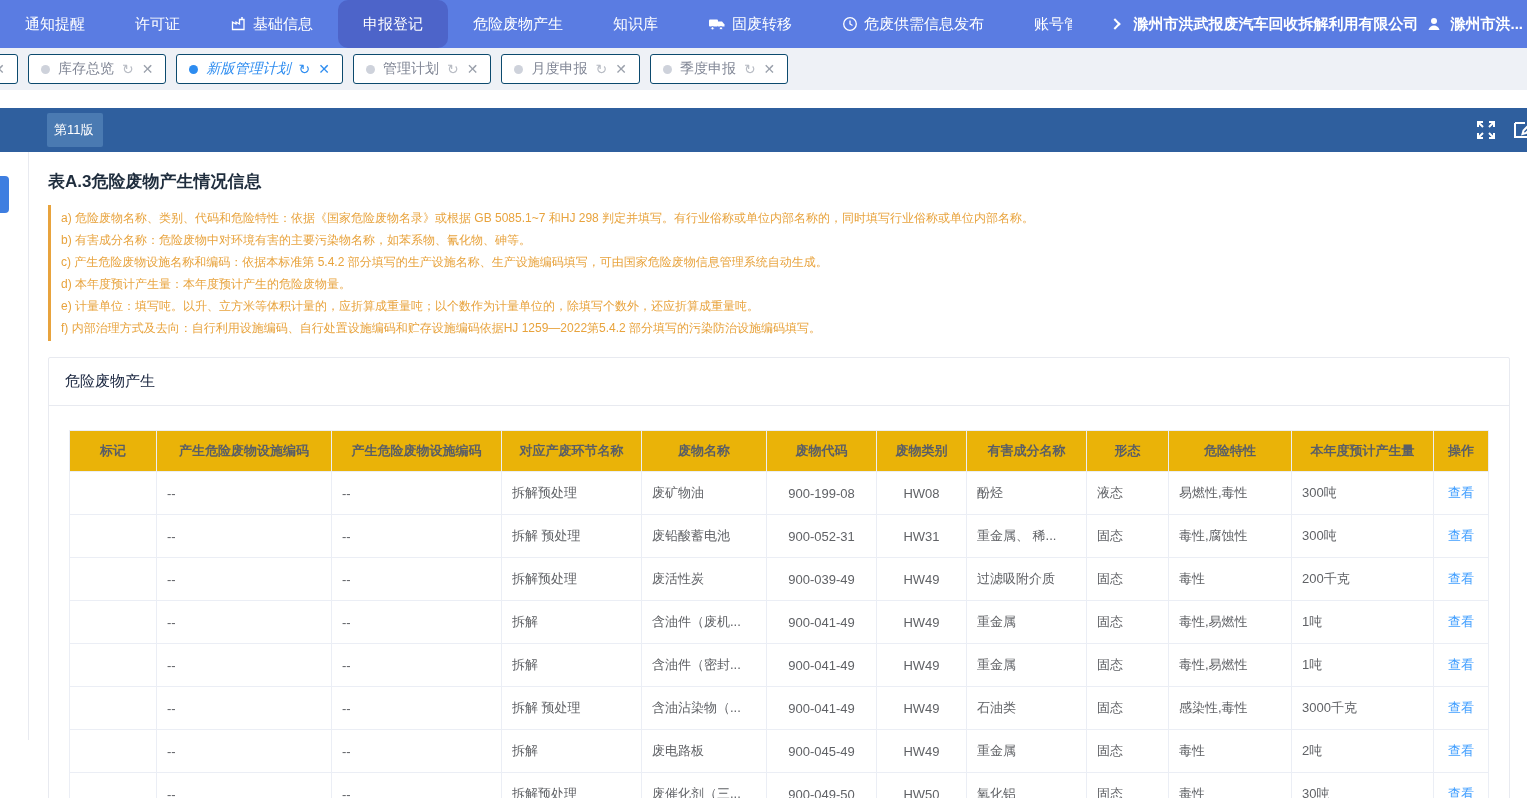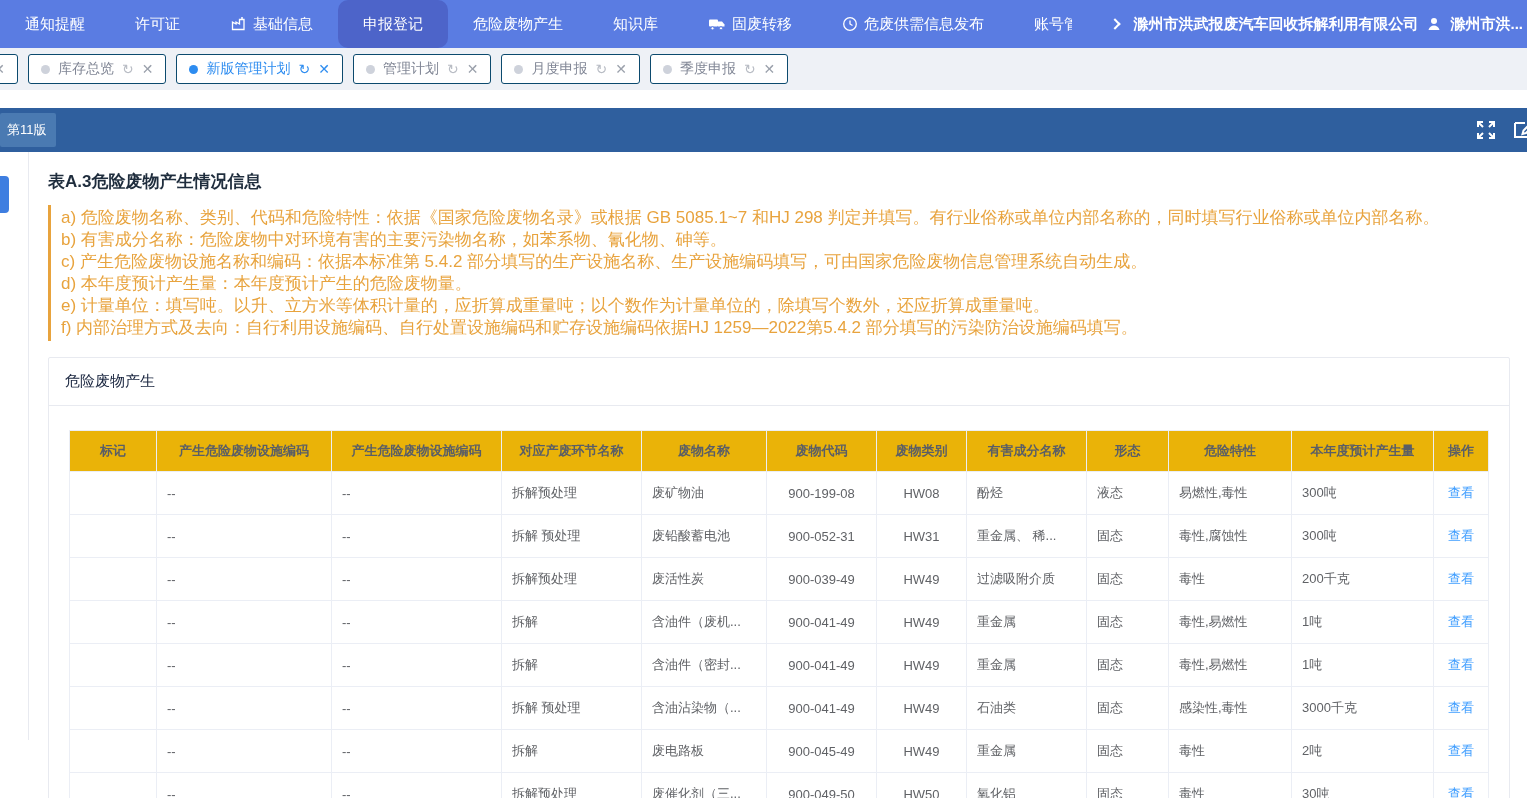--- a/index.html
+++ b/index.html
@@ -13,39 +13,39 @@
   .nav-right { margin-left:auto; display:flex; align-items:center; gap:8px; padding-right:4px; white-space:nowrap; }
   .nav-right .company { font-size:15px; font-weight:bold; }
   .nav-right .user { font-size:15px; font-weight:bold; max-width:110px; overflow:hidden; }
   .nav-icon { display:inline-flex; align-items:center; }
   .chev { display:inline-block; width:8px; height:8px; border-top:2px solid #fff; border-right:2px solid #fff; transform:rotate(45deg); margin:0 6px 0 10px; }
   
   .tabbar { height:42px; background:#eef1f6; display:flex; align-items:center; overflow:hidden; }
   .tab { height:30px; background:#fff; border:1px solid #0c4a6e; border-radius:3px; display:inline-flex; align-items:center; gap:8px; padding:0 12px; margin-right:10px; font-size:14px; color:#808695; cursor:pointer; flex:none; }
   .tab.partial { width:46px; margin-left:-28px; justify-content:flex-end; }
   .tab .dot { width:9px; height:9px; border-radius:50%; background:#ced2db; flex:none; }
-  .tab.active { color:#2d8cf0; }
+  .tab.active { color:#2d8cf0;font-style:italic; }
   .tab.active .dot { background:#2d8cf0; }
   .tab .refresh { font-size:14px; color:#b8bcc4; line-height:1; }
   .tab .close { font-size:14px; color:#9aa0ab; line-height:1; }
   .tab.active .refresh, .tab.active .close { color:#2d8cf0; }
   
   .gap { height:18px; background:#fff; }
-  .bluebar { height:44px; background:#2f5f9e; display:flex; align-items:center; }
+  .bluebar { height:44px; background:#2f5f9e; display:flex; align-items:center;padding-left:47px; }
   .version-chip { background:#4a7ab2; color:#fff; font-size:13px; padding:8px 9px 8px 7px; border-radius:2px; cursor:pointer; }
   .bar-icons { margin-left:auto; display:flex; align-items:center; gap:16px; margin-right:-10px; }
   .bar-icons svg { display:block; cursor:pointer; }
   
   .content { position:relative; height:588px; background:#fff; }
   .gutter-line { position:absolute; left:28px; top:0; bottom:0; border-left:1px solid #e8eaf0; }
   .drawer-handle { position:absolute; left:0; top:24px; width:9px; height:37px; background:#3e7ee0; border-radius:0 4px 4px 0; cursor:pointer; }
   .main { position:absolute; left:48px; right:17px; top:0; }
   .page-title { margin-top:18px; font-size:17px; font-weight:bold; color:#1f2d3d; }
   .notes { margin-top:12px; border-left:3px solid #e8a33d; padding:2px 0 2px 10px; }
-  .notes .note-line { font-size:17px; color:#e8a33d; line-height:22px; white-space:nowrap; overflow:hidden; }
+  .notes .note-line { font-size:12px; color:#e8a33d; line-height:22px; white-space:nowrap; overflow:hidden; }
   .card { margin-top:16px; border:1px solid #e8eaf0; border-radius:2px; background:#fff; }
   .card-header { padding:14px 16px; font-size:15px; color:#17233d; border-bottom:1px solid #e8eaf0; }
   .card-body { padding:24px 20px 30px; }
   table.waste { width:100%; border-collapse:collapse; table-layout:fixed; font-size:13px; color:#606266; }
   table.waste th { font-size:13px; font-weight:bold; color:#5a5e66; padding:11px 8px; border:1px solid #ebeef5; text-align:center; background:#eab308; }
   table.waste td { padding:12px 10px; border:1px solid #ebeef5; overflow:hidden; white-space:nowrap; }
   td.td-l { text-align:left; }
   td.td-c { text-align:center; }
   td.td-r { text-align:left; padding-right:20px !important; }
   table.waste col:nth-child(1){width:87px;} table.waste col:nth-child(2){width:175px;}

